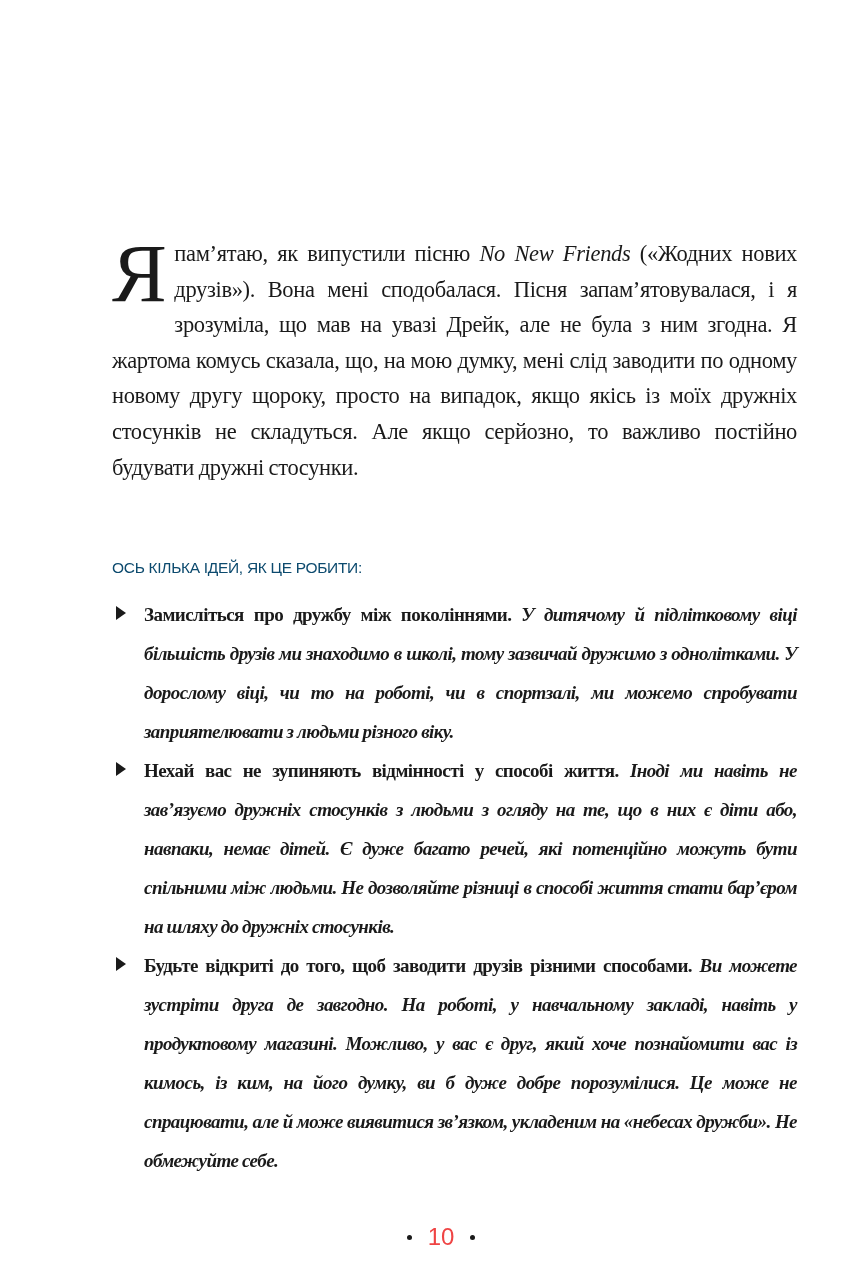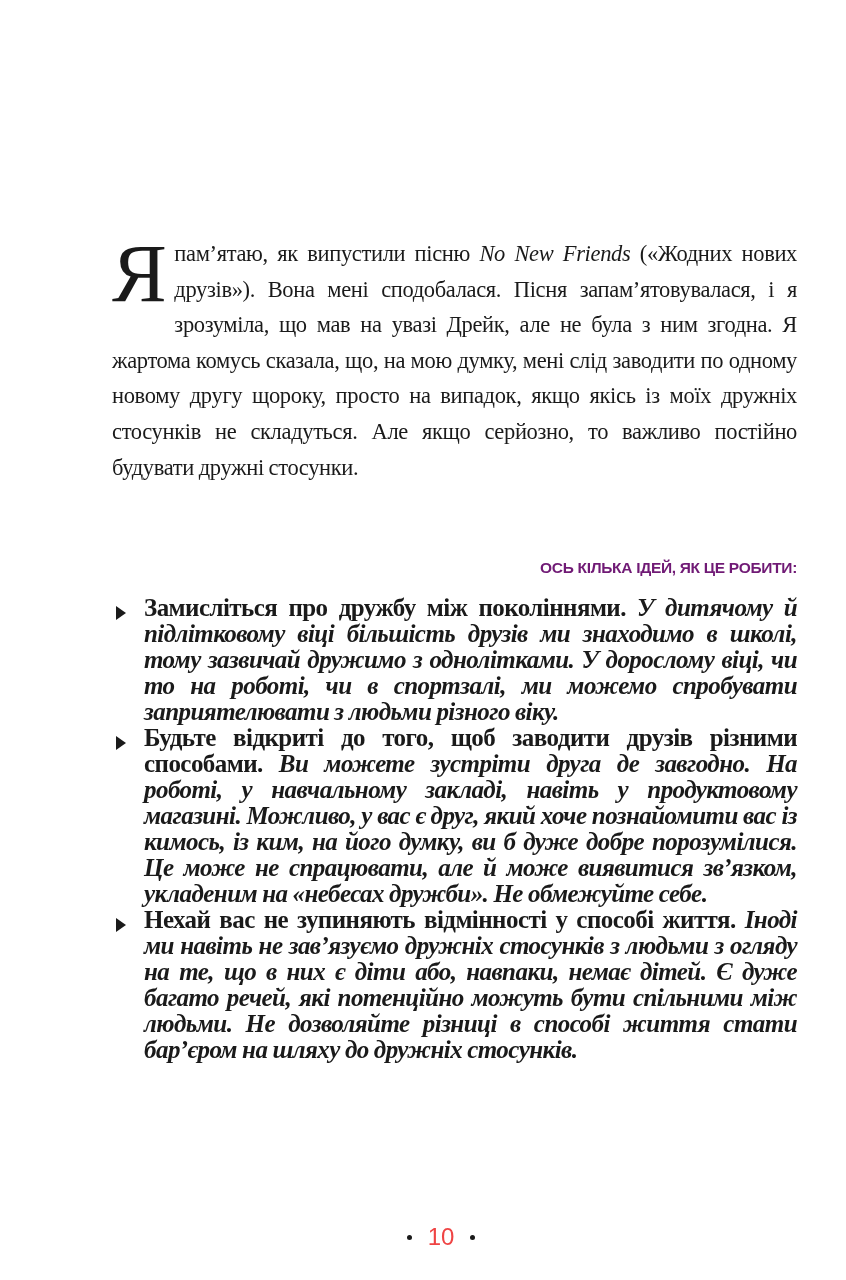--- a/index.html
+++ b/index.html
@@ -36,36 +36,35 @@
       line-height: 64px;
       height: 66px;
       margin: 6px 8px 0 0;
       font-family: "Liberation Serif", serif;
       color: #1a1a1a;
     }
     .intro i { font-style: italic; margin-top: 48px; }
     .subhead {
       margin-top: 74px;
       font-family: "Liberation Sans", sans-serif;
-      font-weight: bold;
+      font-weight: normal;
       font-size: 15.5px;
       letter-spacing: -0.3px;
-      color: #701a75;
-      text-align: right;
+      color: #0c4a6e;
     }
     .tips {
       list-style: none;
       margin: 18px 0 0 0;
       padding: 0;
     }
     .tip {
       position: relative;
       padding-left: 32px;
-      font-size: 25px;
-      line-height: 26px;
+      font-size: 19px;
+      line-height: 39px;
       text-align: justify;
       margin-bottom: 0;
       font-weight: bold;
       letter-spacing: -0.55px;
       word-spacing: -0.6px;
     }
     .tip .bullet {
       position: absolute;
       left: 4px;
       top: 11px;
@@ -109,26 +108,26 @@
   <div class="subhead">ОСЬ КІЛЬКА ІДЕЙ, ЯК ЦЕ РОБИТИ:</div>
 
   <ul class="tips">
     <li class="tip">
       <span class="bullet"></span>
       <span class="lead">Замисліться про дружбу між поколіннями.</span>
       <span class="body">У дитячому й підлітковому віці більшість друзів ми знаходимо в школі, тому зазвичай дружимо з однолітками. У дорослому віці, чи то на роботі, чи в спортзалі, ми можемо спробувати заприятелювати з людьми різного віку.</span>
     </li>
     <li class="tip">
       <span class="bullet"></span>
-      <span class="lead">Будьте відкриті до того, щоб заводити друзів різними способами.</span>
-      <span class="body">Ви можете зустріти друга де завгодно. На роботі, у навчальному закладі, навіть у продуктовому магазині. Можливо, у вас є друг, який хоче познайомити вас із кимось, із ким, на його думку, ви б дуже добре порозумілися. Це може не спрацювати, але й може виявитися зв’язком, укладеним на «небесах дружби». Не обмежуйте себе.</span>
+      <span class="lead">Нехай вас не зупиняють відмінності у способі життя.</span>
+      <span class="body">Іноді ми навіть не зав’язуємо дружніх стосунків з людьми з огляду на те, що в них є діти або, навпаки, немає дітей. Є дуже багато речей, які потенційно можуть бути спільними між людьми. Не дозволяйте різниці в способі життя стати бар’єром на шляху до дружніх стосунків.</span>
     </li>
     <li class="tip">
       <span class="bullet"></span>
-      <span class="lead">Нехай вас не зупиняють відмінності у способі життя.</span>
-      <span class="body">Іноді ми навіть не зав’язуємо дружніх стосунків з людьми з огляду на те, що в них є діти або, навпаки, немає дітей. Є дуже багато речей, які потенційно можуть бути спільними між людьми. Не дозволяйте різниці в способі життя стати бар’єром на шляху до дружніх стосунків.</span>
+      <span class="lead">Будьте відкриті до того, щоб заводити друзів різними способами.</span>
+      <span class="body">Ви можете зустріти друга де завгодно. На роботі, у навчальному закладі, навіть у продуктовому магазині. Можливо, у вас є друг, який хоче познайомити вас із кимось, із ким, на його думку, ви б дуже добре порозумілися. Це може не спрацювати, але й може виявитися зв’язком, укладеним на «небесах дружби». Не обмежуйте себе.</span>
     </li>
   </ul>
 </div>
 
 <div class="footer">
   <span class="dot"></span><span>10</span><span class="dot"></span>
 </div>
 
 </body></html>

